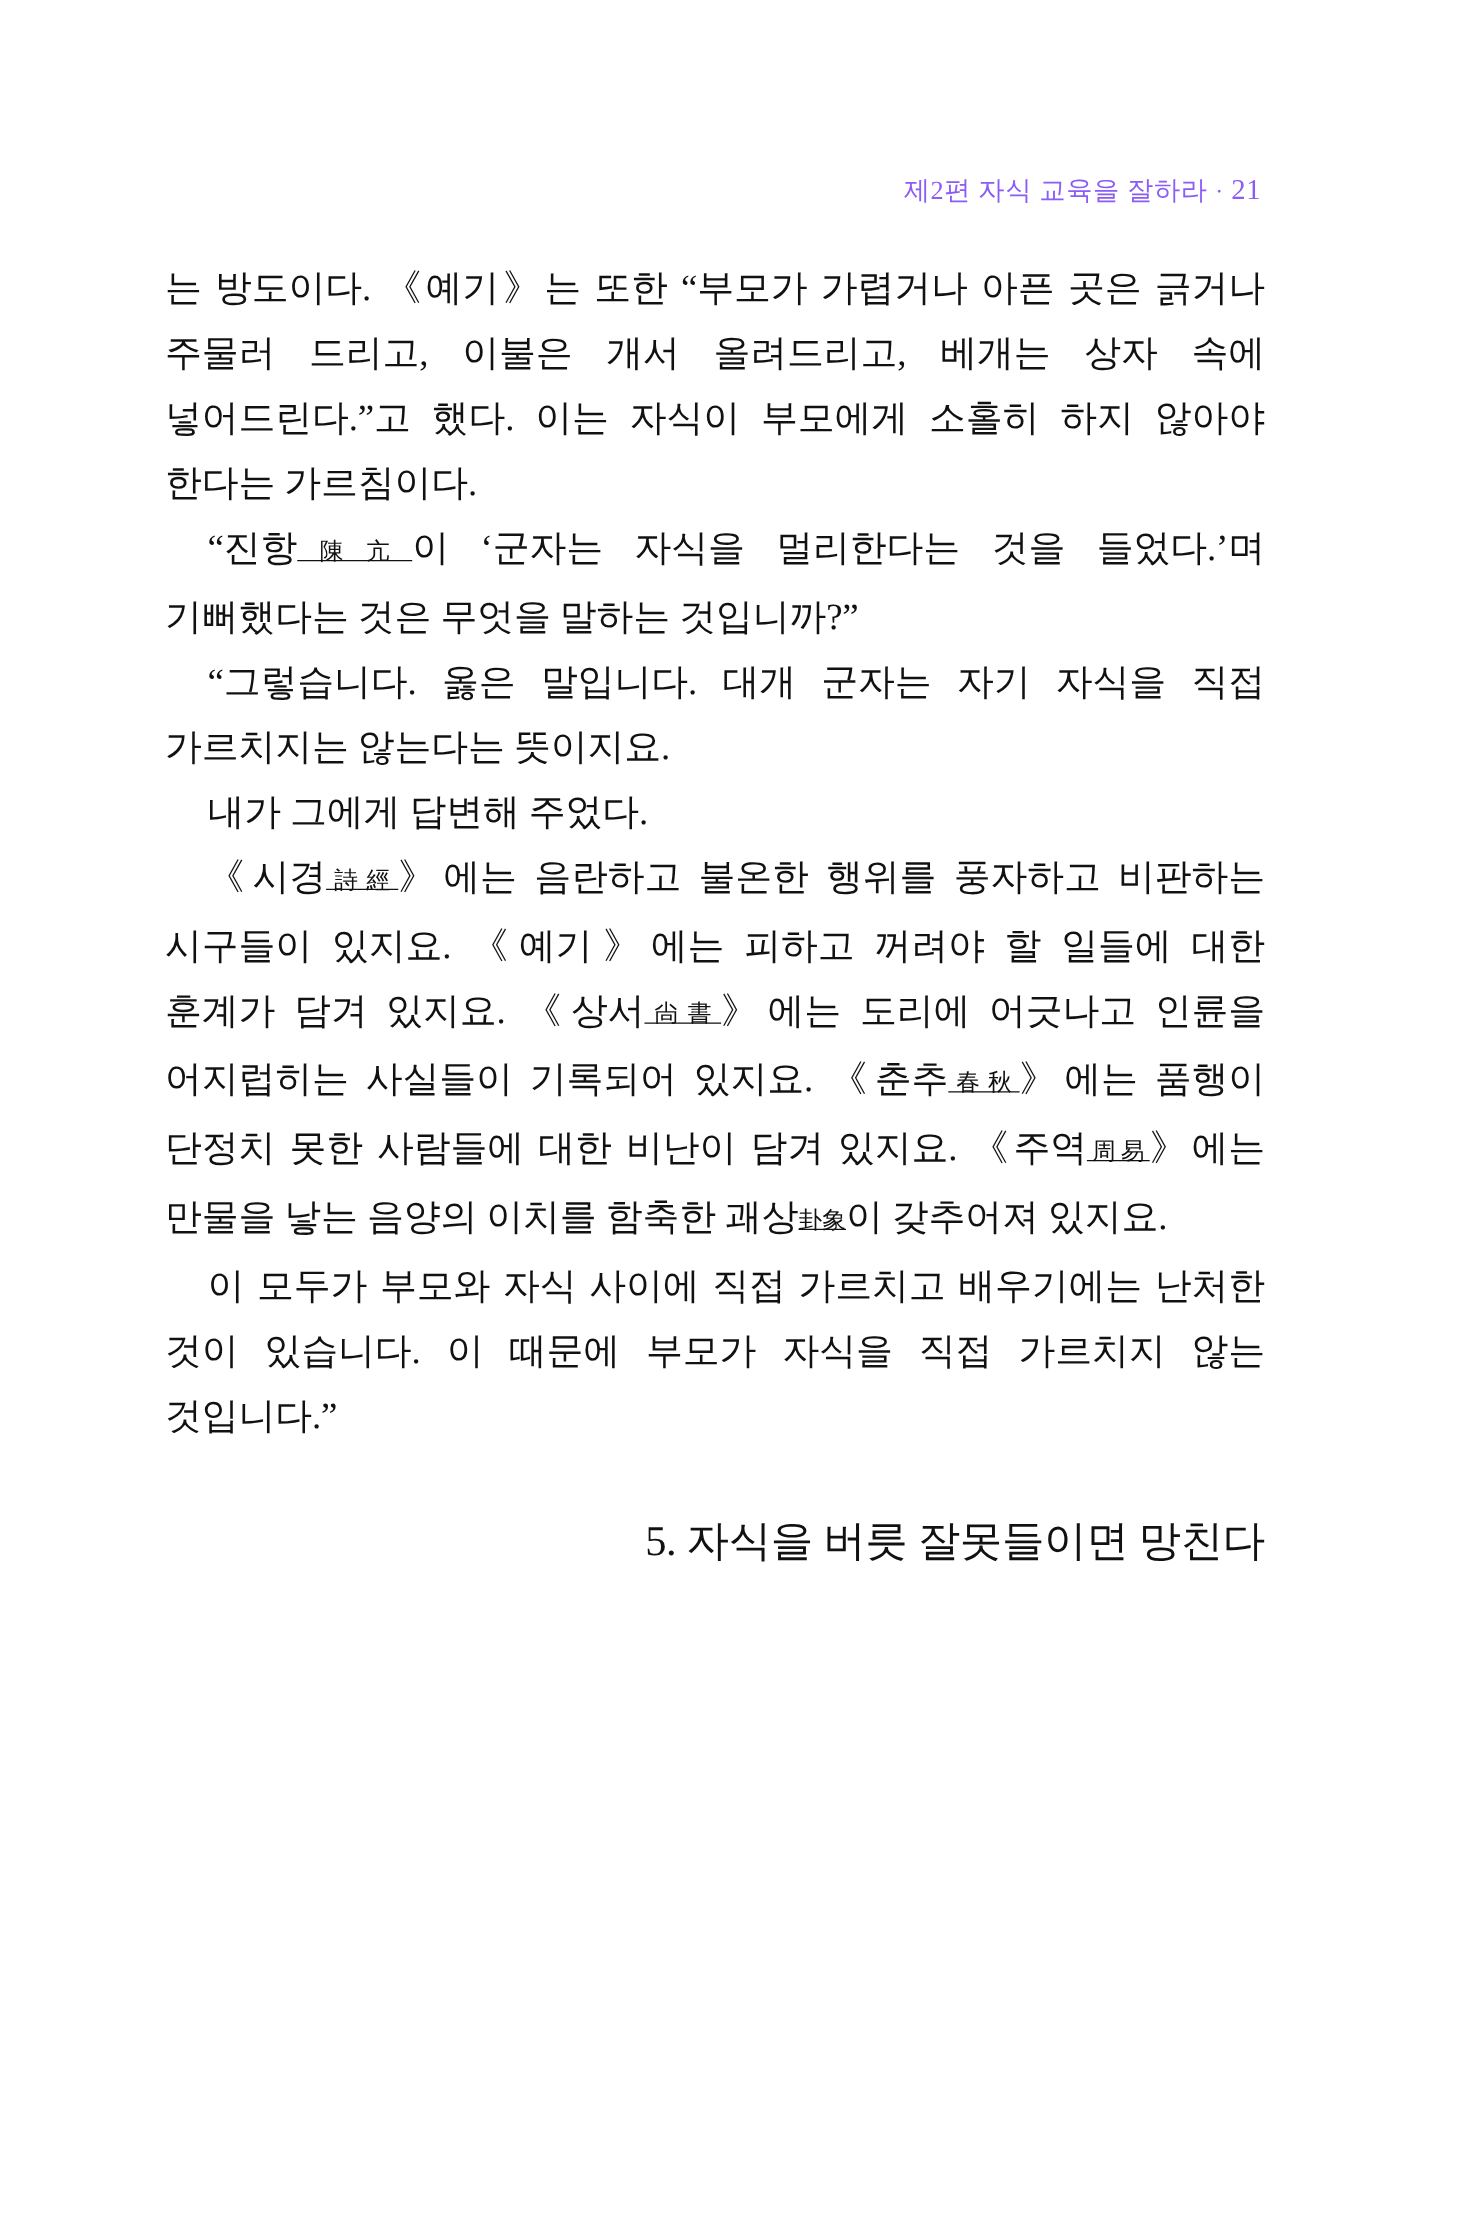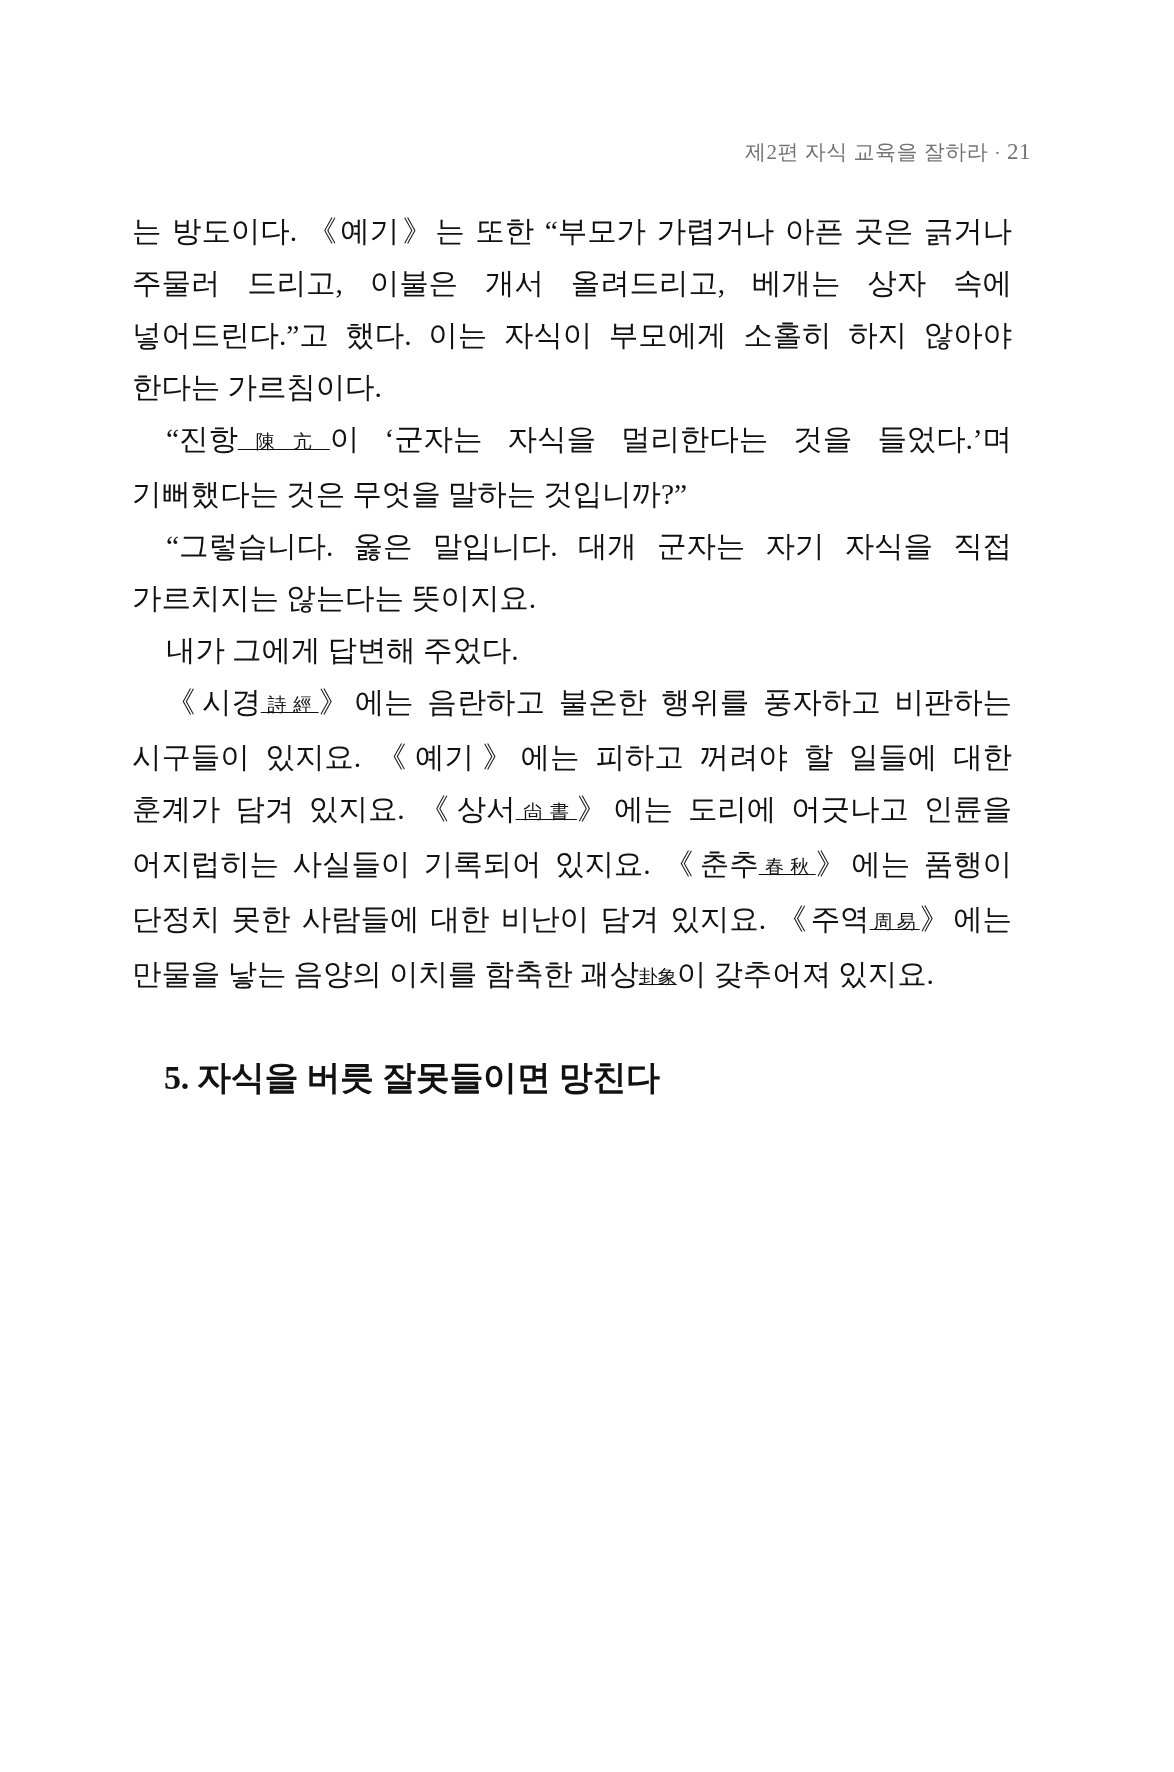--- a/index.html
+++ b/index.html
@@ -15,24 +15,24 @@
     margin: 0 auto;
     overflow: hidden;
     font-family: "Liberation Serif", "DejaVu Serif", serif;
     color: #111111;
   }
 
   
   .running-head {
     position: absolute;
     top: 138px;
-    right: 143px;
+    right: 165px;
     font-size: 21px;
     letter-spacing: 0.5px;
-    color: #737373;
+    color: #8b5cf6;
     white-space: nowrap;
   }
   .running-head .sep {
     padding: 0 6px;
     font-size: 19px;
   }
   .running-head .folio {
     font-size: 23px;
   }
 
@@ -60,24 +60,25 @@
     font-size: 19px;
     letter-spacing: 0;
     vertical-align: 1px;
     text-decoration: underline;
   }
 
   
   h2.section-title {
     margin: 0;
     font-size: 34px;
-    font-weight: bold;
+    font-weight: normal;
     line-height: 54px;
     letter-spacing: -0.3px;
     text-indent: 32px;
+    text-align: right;
   }
   .gap-before-heading { height: 48px; }
   .gap-after-heading { height: 16px; }
 
 </style>
 </head>
 <body>
 
 <div class="page">
 
@@ -85,20 +86,21 @@
     <span>제2편 자식 교육을 잘하라</span><span class="sep">·</span><span class="folio">21</span>
   </div>
 
   <div class="body-block">
 
     <p class="para"><span>는 방도이다. 《예기》는 또한 “부모가 가렵거나 아픈 곳은 긁거나 주물러 드리고, 이불은 개서 올려드리고, 베개는 상자 속에 넣어드린다.”고 했다. 이는 자식이 부모에게 소홀히 하지 않아야 한다는 가르침이다.</span></p>
     <p class="para indent"><span>“진항</span><span class="small-han">陳亢</span><span>이 ‘군자는 자식을 멀리한다는 것을 들었다.’며 기뻐했다는 것은 무엇을 말하는 것입니까?”</span></p>
     <p class="para indent"><span>“그렇습니다. 옳은 말입니다. 대개 군자는 자기 자식을 직접 가르치지는 않는다는 뜻이지요.</span></p>
     <p class="para indent"><span>내가 그에게 답변해 주었다.</span></p>
     <p class="para indent"><span>《시경</span><span class="small-han">詩經</span><span>》에는 음란하고 불온한 행위를 풍자하고 비판하는 시구들이 있지요. 《예기》에는 피하고 꺼려야 할 일들에 대한 훈계가 담겨 있지요. 《상서</span><span class="small-han">尙書</span><span>》에는 도리에 어긋나고 인륜을 어지럽히는 사실들이 기록되어 있지요. 《춘추</span><span class="small-han">春秋</span><span>》에는 품행이 단정치 못한 사람들에 대한 비난이 담겨 있지요. 《주역</span><span class="small-han">周易</span><span>》에는 만물을 낳는 음양의 이치를 함축한 괘상</span><span class="small-han">卦象</span><span>이 갖추어져 있지요.</span></p>
+    <p class="para indent"><span>이 모두가 부모와 자식 사이에 직접 가르치고 배우기에는 난처한 것이 있습니다. 이 때문에 부모가 자식을 직접 가르치지 않는 것입니다.”</span></p>
 
     <div class="gap-before-heading"></div>
     <h2 class="section-title">5. 자식을 버릇 잘못들이면 망친다</h2>
     <div class="gap-after-heading"></div>
 
 
   </div>
 
 </div>
 

